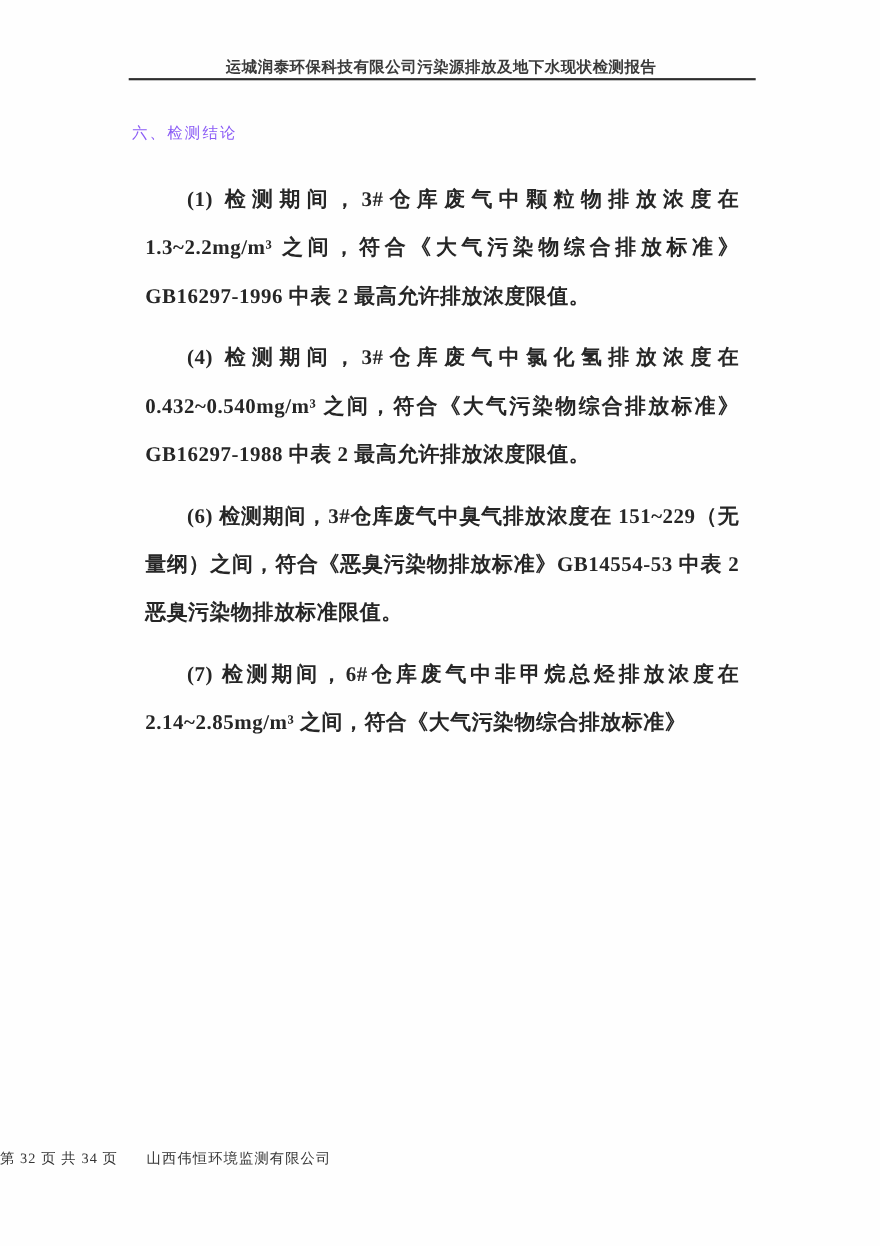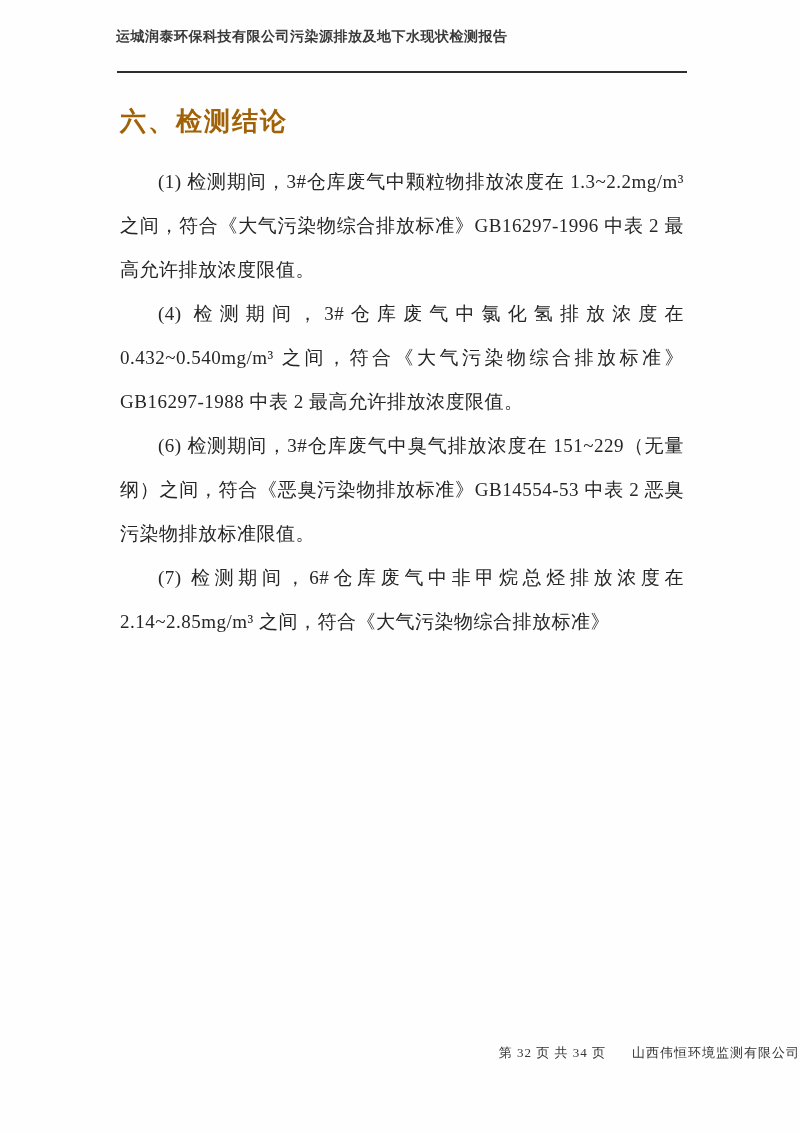--- a/index.html
+++ b/index.html
@@ -13,24 +13,24 @@
     overflow: hidden;
   }
   .page {
     position: relative;
     width: 800px;
     height: 1133px;
     background: #fefefe;
   }
   .doc-header {
     position: absolute;
-    top: 28px;
+    top: 52px;
     left: 116px;
     width: 570px;
-    text-align: left;
+    text-align: center;
     font-size: 14px;
     font-weight: bold;
     color: #3a3a3a;
     letter-spacing: 0.5px;
     white-space: nowrap;
   }
   .header-rule {
     position: absolute;
     top: 71px;
     left: 117px;
@@ -38,42 +38,43 @@
     height: 0;
     border-top: 2px solid #2e2e2e;
   }
   .content {
     position: absolute;
     top: 102px;
     left: 120px;
     width: 564px;
   }
   .section-heading {
-    font-size: 26px;
-    font-weight: bold;
-    color: #a16207;
+    font-size: 14px;
+    font-weight: normal;
+    color: #8b5cf6;
     letter-spacing: 2px;
     margin: 0 0 18px 0;
     line-height: 40px;
   }
   .conclusion {
     font-size: 19px;
     line-height: 44px;
     text-align: justify;
     text-indent: 2em;
-    margin: 0;
+    margin: 12px;
     color: #262626;
     letter-spacing: 0.5px;
+    font-weight: bold;
   }
   .doc-footer {
     position: absolute;
     top: 1044px;
     left: 0;
     width: 800px;
-    text-align: right;
+    text-align: left;
     font-size: 13px;
     color: #353535;
     letter-spacing: 1px;
   }
   .doc-footer .gap {
     display: inline-block;
     width: 26px;
   }
 </style>
 </head>

